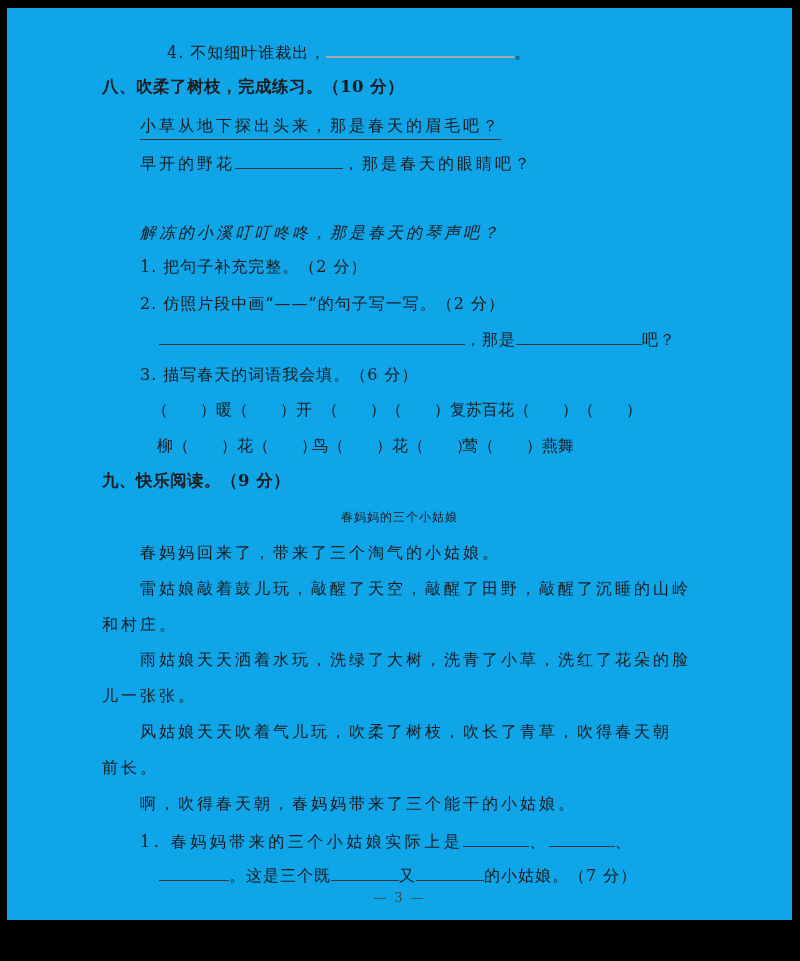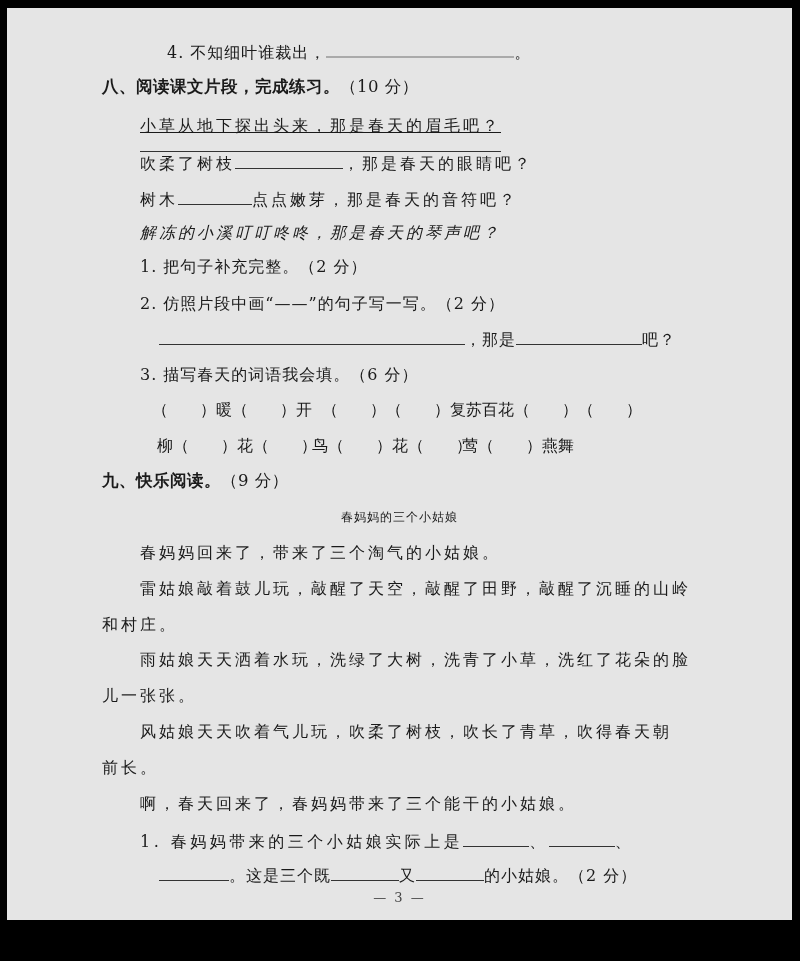--- a/index.html
+++ b/index.html
@@ -3,57 +3,54 @@
 <meta charset="utf-8">
 <style>
   html, body { margin: 0; padding: 0; }
   body {
     width: 800px; height: 961px; background: #000; position: relative; overflow: hidden;
     font-family: "DejaVu Serif", "Liberation Serif", serif;
     color: #1a1a1a;
   }
   .page {
     position: absolute; left: 7px; top: 8px; width: 785px; height: 912px;
-    background: #e5e5e5;
+    background: #0ea5e9;
   }
   .line {
     position: absolute; white-space: nowrap; font-size: 16px; line-height: 20px;
     letter-spacing: 1px;
   }
   .heading { font-family: "DejaVu Sans", "Liberation Sans", sans-serif; font-weight: bold; font-size: 16.5px; letter-spacing: 0.5px; }
-  .heading .pts { font-weight: normal; font-family: "DejaVu Serif", serif; }
+  .heading .pts { font-weight: bold; font-family: "DejaVu Serif", serif; }
   .blank { display: inline-block; border-bottom: 1px solid #333; height: 16px; vertical-align: baseline; }
   .blank.grey { border-bottom: 2px solid #aaa; }
-  .underlined { border-bottom: 1.5px solid #333; padding-bottom: 16px; text-decoration: underline; }
+  .underlined { border-bottom: 1.5px solid #333; padding-bottom: 4px; }
   .wide { letter-spacing: 3px; }
   .title { font-family: "DejaVu Sans", "Liberation Sans", sans-serif; font-size: 12px; letter-spacing: 1px; }
   .paren { display: inline-block; }
   .pagenum { font-size: 13px; letter-spacing: 2px; color: #444; }
 </style>
 </head>
 <body>
 
 <div class="page">
 
   <div class="line" style="left:160px; top:32px;">
     <span>4. 不知细叶谁裁出，</span><span class="blank grey" style="width:188px;"></span><span>。</span>
   </div>
 
   <div class="line heading" style="left:95px; top:69px;">
-    <span>八、阅读课文片段，完成练习。</span><span class="pts">（10 分）</span>
+    <span>八、吹柔了树枝，完成练习。</span><span class="pts">（10 分）</span>
   </div>
 
   <div class="line wide" style="left:133px; top:108px;">
     <span class="underlined">小草从地下探出头来，那是春天的眉毛吧？</span>
   </div>
   <div class="line wide" style="left:133px; top:144px;">
-    <span>吹柔了树枝</span><span class="blank" style="width:108px;"></span><span>，那是春天的眼睛吧？</span>
-  </div>
-  <div class="line wide" style="left:133px; top:180px;">
-    <span>树木</span><span class="blank" style="width:74px;"></span><span>点点嫩芽，那是春天的音符吧？</span>
+    <span>早开的野花</span><span class="blank" style="width:108px;"></span><span>，那是春天的眼睛吧？</span>
   </div>
   <div class="line wide" style="left:133px; top:215px;font-style:italic;">
     <span>解冻的小溪叮叮咚咚，那是春天的琴声吧？</span>
   </div>
 
   <div class="line" style="left:133px; top:249px;">1. 把句子补充完整。（2 分）</div>
   <div class="line" style="left:133px; top:286px;">2. 仿照片段中画“——”的句子写一写。（2 分）</div>
 
   <div class="line" style="left:152px; top:320px;">
     <span class="blank" style="width:306px;"></span><span>，那是</span><span class="blank" style="width:126px;"></span><span>吧？</span>
@@ -74,23 +71,23 @@
 
   <div class="line title" style="left:0; width:785px; text-align:center; top:499px;">春妈妈的三个小姑娘</div>
 
   <div class="line wide" style="left:133px; top:535px;">春妈妈回来了，带来了三个淘气的小姑娘。</div>
   <div class="line wide" style="left:133px; top:571px;">雷姑娘敲着鼓儿玩，敲醒了天空，敲醒了田野，敲醒了沉睡的山岭</div>
   <div class="line wide" style="left:95px; top:607px;">和村庄。</div>
   <div class="line wide" style="left:133px; top:642px;">雨姑娘天天洒着水玩，洗绿了大树，洗青了小草，洗红了花朵的脸</div>
   <div class="line wide" style="left:95px; top:678px;">儿一张张。</div>
   <div class="line wide" style="left:133px; top:714px;">风姑娘天天吹着气儿玩，吹柔了树枝，吹长了青草，吹得春天朝</div>
   <div class="line wide" style="left:95px; top:750px;">前长。</div>
-  <div class="line wide" style="left:133px; top:786px;">啊，春天回来了，春妈妈带来了三个能干的小姑娘。</div>
+  <div class="line wide" style="left:133px; top:786px;">啊，吹得春天朝，春妈妈带来了三个能干的小姑娘。</div>
 
   <div class="line" style="left:133px; top:822px; letter-spacing:3.5px;">
     <span>1. 春妈妈带来的三个小姑娘实际上是</span><span class="blank" style="width:66px;"></span><span>、</span><span class="blank" style="width:66px;"></span><span>、</span>
   </div>
   <div class="line" style="left:152px; top:856px;">
-    <span class="blank" style="width:70px;"></span><span>。这是三个既</span><span class="blank" style="width:68px;"></span><span>又</span><span class="blank" style="width:68px;"></span><span>的小姑娘。（2 分）</span>
+    <span class="blank" style="width:70px;"></span><span>。这是三个既</span><span class="blank" style="width:68px;"></span><span>又</span><span class="blank" style="width:68px;"></span><span>的小姑娘。（7 分）</span>
   </div>
 
   <div class="line pagenum" style="left:0; width:785px; text-align:center; top:880px;">— 3 —</div>
 </div>
 
 </body></html>

